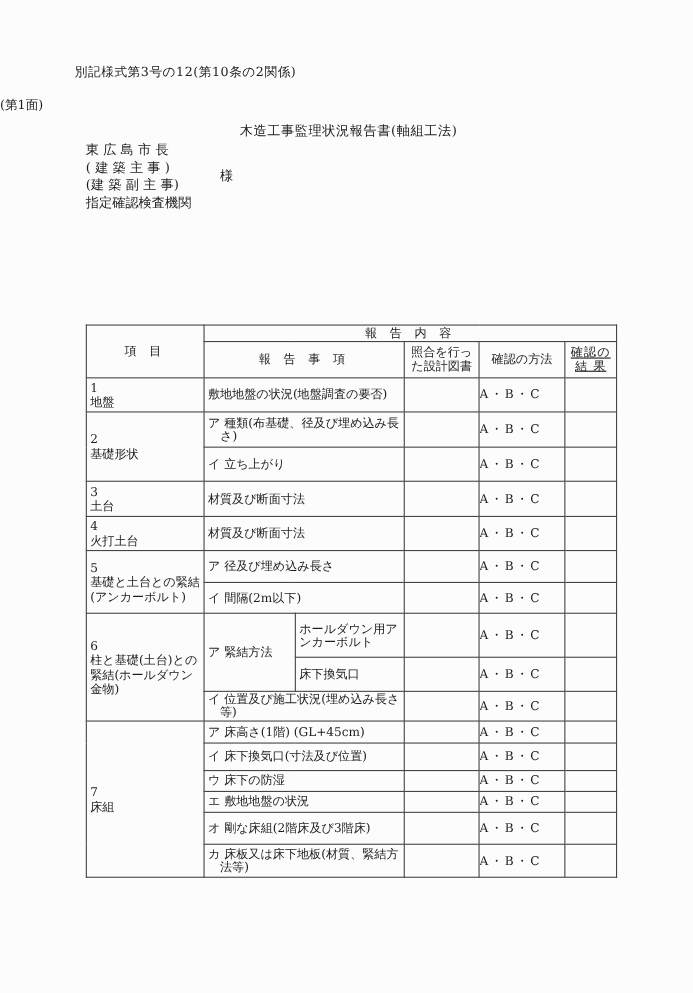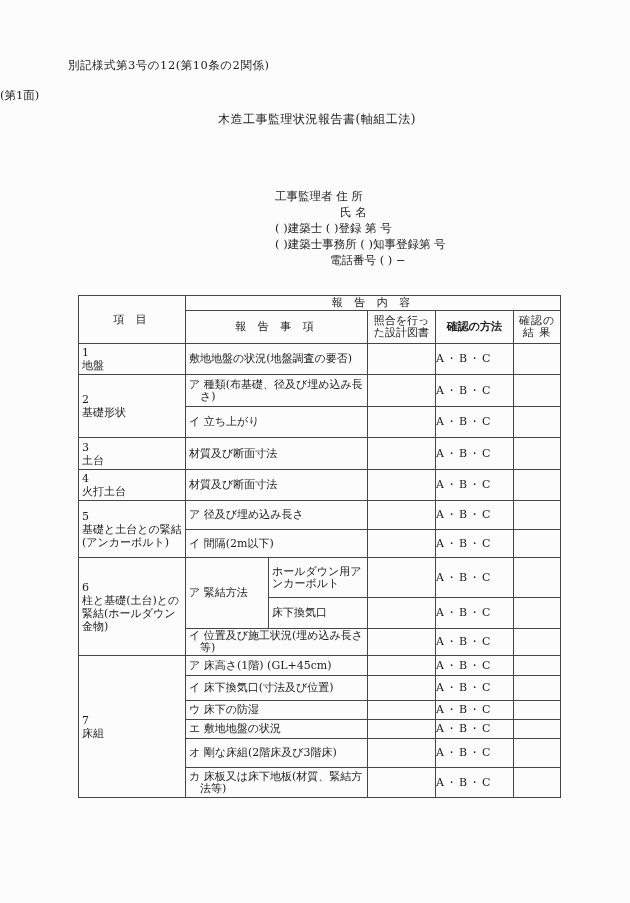--- a/index.html
+++ b/index.html
@@ -41,43 +41,43 @@
     word-break:break-all;
   }
   .report th { text-align:center; letter-spacing:1px; }
   .report th.wide { letter-spacing:4px; }
   td.item   { line-height:13px; }
   td.item .item-no { display:block; }
   td.matter {}
   td.hang   { padding-left:14px; text-indent:-11px; }
   td.method { letter-spacing:2px; padding:1px 0; }
   td.docs, td.result { padding:0; }
-  .two-line span { display:block; }
+  .two-line span { display:block;text-decoration:underline; }
 
   tr.h-a{height:14px} tr.h-b{height:33px} tr.h-c{height:31px} tr.h-d{height:32px}
   tr.h-e{height:29px} tr.h-f{height:28px} tr.h-g{height:40px} tr.h-h{height:25px}
   tr.h-i{height:20px} tr.h-j{height:19px} tr.h-k{height:30px}
 </style>
 </head>
 <body>
 
 <div class="page">
 
   <div class="form-number">別記様式第3号の12(第10条の2関係)</div>
   <div class="page-label">(第1面)</div>
   <div class="doc-title">木造工事監理状況報告書(軸組工法)</div>
 
-
-  <div class="supervisor">
-    <div>工事監理者 住 所</div>
-    <div class="sup-name">氏 名</div>
-    <div>( )建築士    ( )登録  第    号</div>
-    <div>( )建築士事務所 ( )知事登録第    号</div>
-    <div class="sup-phone">電話番号 (   )    −</div>
+  <div class="addressee">
+    <div>東 広 島 市 長</div>
+    <div>( 建 築 主 事 )</div>
+    <div>(建 築 副 主 事)</div>
+    <div>指定確認検査機関</div>
+    <span class="honorific">様</span>
   </div>
+
 
   <div class="intro">
   </div>
 
   <table class="report">
     <colgroup>
       <col style="width:107px">
         <col style="width:83px">
         <col style="width:99px">
       <col style="width:68px">
@@ -85,21 +85,21 @@
         <col style="width:47px">
     </colgroup>
     <thead>
       <tr class="h-a">
         <th rowspan="2" class="wide">項 目</th>
         <th colspan="5" class="wide">報 告 内 容</th>
       </tr>
       <tr class="h-b">
         <th colspan="2" class="wide">報 告 事 項</th>
         <th style="letter-spacing:0;">照合を行った設計図書</th>
-        <th style="letter-spacing:0;font-weight:bold;">確認の方法</th>
+        <th style="letter-spacing:0;">確認の方法</th>
         <th class="two-line">
           <span>確認の</span>
           <span>結 果</span>
         </th>
       </tr>
     </thead>
     <tbody>
 
       <tr class="h-c">
         <td class="item">

